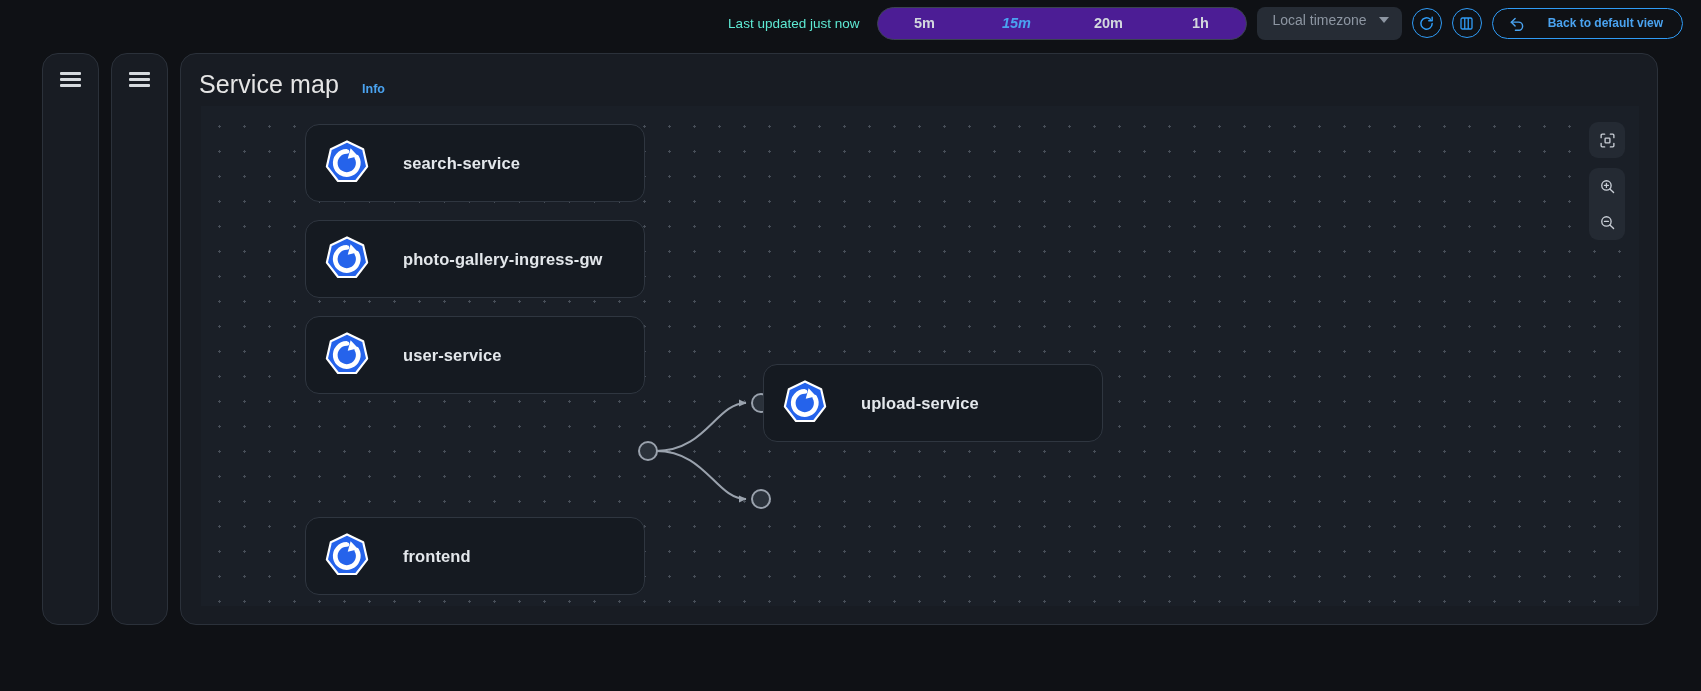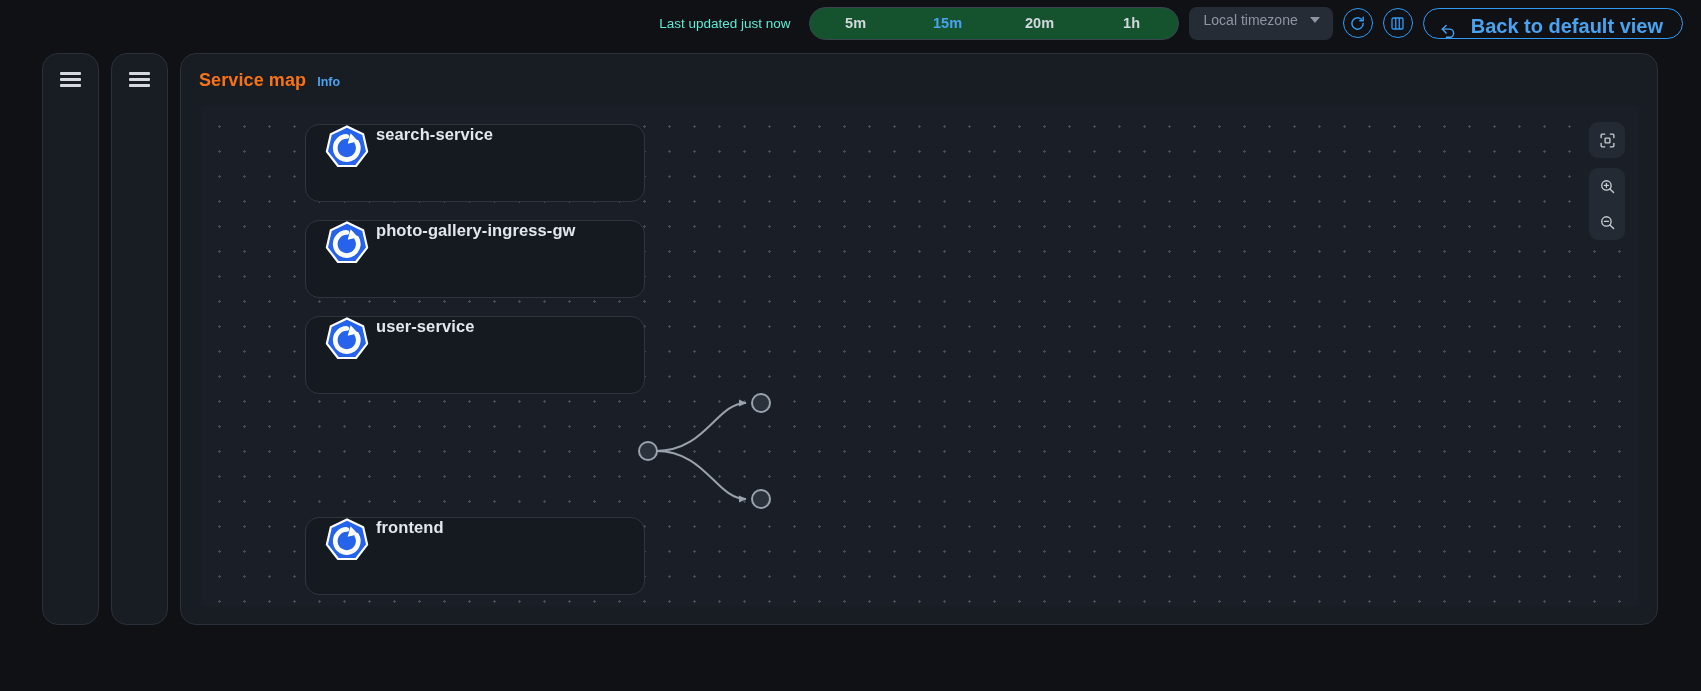--- a/index.html
+++ b/index.html
@@ -32,38 +32,38 @@
     margin-right: 8px;
     white-space: nowrap;
   }
 
   .range-group {
     display: flex;
     align-items: center;
     height: 33px;
     border: 1px solid #3c4450;
     border-radius: 17px;
-    background: #14532d;
+    background: #4c1d95;
     overflow: hidden;
   }
   .range-btn {
     height: 33px;
     min-width: 92px;
     display: flex;
     align-items: center;
     justify-content: center;
     font-size: 14.5px;
     font-weight: 700;
     color: #d3d8de;
     cursor: pointer;
     background: transparent;
     border: none;
     font-family: "Liberation Sans", sans-serif;
   }
-  .range-btn.active { color: #4aa3f0; }
+  .range-btn.active { color: #4aa3f0; font-style: italic; }
 
   .tz-select {
     height: 33px;
     display: flex;
     align-items: center;
     gap: 12px;
     padding: 0 13px 6px 15px;
     border-radius: 8px;
     background: #262c35;
     color: #8d96a2;
@@ -86,27 +86,27 @@
     align-items: center;
     justify-content: center;
     cursor: pointer;
     background: transparent;
     flex: 0 0 auto;
   }
 
   .back-btn {
     height: 31px;
     display: flex;
-    align-items: flex-end;
-    gap: 14px;
+    align-items: center;
+    gap: 22px;
     padding: 0 19px 0 16px;
     border: 1.6px solid #2f9bf5;
     border-radius: 16px;
     color: #4aa3f0;
-    font-size: 20px;
+    font-size: 12px;
     font-weight: 700;
     cursor: pointer;
     background: transparent;
     white-space: nowrap;
   }
 
   
   .rail {
     position: absolute;
     top: 53px;
@@ -144,50 +144,51 @@
     border-radius: 16px;
   }
 
   .panel-head {
     display: flex;
     align-items: baseline;
     gap: 11px;
     padding: 16px 0 0 18px;
   }
   .panel-title {
-    font-size: 18px;
-    font-weight: 700;
-    color: #f97316;
+    font-size: 25px;
+    font-weight: 400;
+    color: #e5e5e5;
     letter-spacing: .1px;
   }
   .panel-info {
     font-size: 12.5px;
     font-weight: 700;
     color: #4aa3f0;
     cursor: pointer;
+    margin-left: 12px;
   }
 
   
   .canvas {
     position: absolute;
     top: 52px; left: 20px;
     width: 1438px;
     height: 500px;
     background-color: #1a1f27;
     background-image: radial-gradient(#474e58 1.1px, transparent 1.1px);
     background-size: 25px 25px;
     background-position: 6px 8px;
     overflow: hidden;
   }
 
   .node {
     position: absolute;
     display: flex;
-    align-items: flex-start;
-    gap: 6px;
+    align-items: center;
+    gap: 33px;
     padding-left: 18px;
     background: #151a21;
     border: 1px solid #2f3640;
     border-radius: 14px;
     cursor: pointer;
   }
   .node-label {
     font-size: 16.5px;
     font-weight: 700;
     color: #e3e7eb;
@@ -338,20 +339,28 @@
 
     <div class="node" style="left:104px; top:411px; width:340px; height:78px;">
       <svg class="k8s-icon" viewBox="0 0 64 64">
         <polygon points="32,2 54.5,12.8 60,37 44.5,57 19.5,57 4,37 9.5,12.8" fill="#2563eb" stroke="#ffffff" stroke-width="3" stroke-linejoin="round"></polygon>
         <path d="M32,16 A16,16 0 1 0 45.5,24" stroke="#ffffff" stroke-width="6.6" fill="none" stroke-linecap="round"></path>
         <path d="M37,11.5 L47.5,22.5 L33,26 z" fill="#ffffff"></path>
       </svg>
       <span class="node-label">frontend</span>
     </div>
 
+    <div class="node" style="left:562px; top:258px; width:340px; height:78px;">
+      <svg class="k8s-icon" viewBox="0 0 64 64">
+        <polygon points="32,2 54.5,12.8 60,37 44.5,57 19.5,57 4,37 9.5,12.8" fill="#2563eb" stroke="#ffffff" stroke-width="3" stroke-linejoin="round"></polygon>
+        <path d="M32,16 A16,16 0 1 0 45.5,24" stroke="#ffffff" stroke-width="6.6" fill="none" stroke-linecap="round"></path>
+        <path d="M37,11.5 L47.5,22.5 L33,26 z" fill="#ffffff"></path>
+      </svg>
+      <span class="node-label">upload-service</span>
+    </div>
 
 
     <div class="zoom-stack">
       <div class="zoom-box">
         <div class="zoom-btn">
           <svg width="17" height="17" viewBox="0 0 24 24" fill="none">
             <path d="M3 8V4.6A1.6 1.6 0 0 1 4.6 3H8M16 3h3.4A1.6 1.6 0 0 1 21 4.6V8M21 16v3.4a1.6 1.6 0 0 1-1.6 1.6H16M8 21H4.6A1.6 1.6 0 0 1 3 19.4V16" stroke="#c9ced6" stroke-width="1.9" stroke-linecap="round"></path>
             <rect x="8.6" y="8.6" width="6.8" height="6.8" rx="1" stroke="#c9ced6" stroke-width="1.9"></rect>
           </svg>
         </div>

